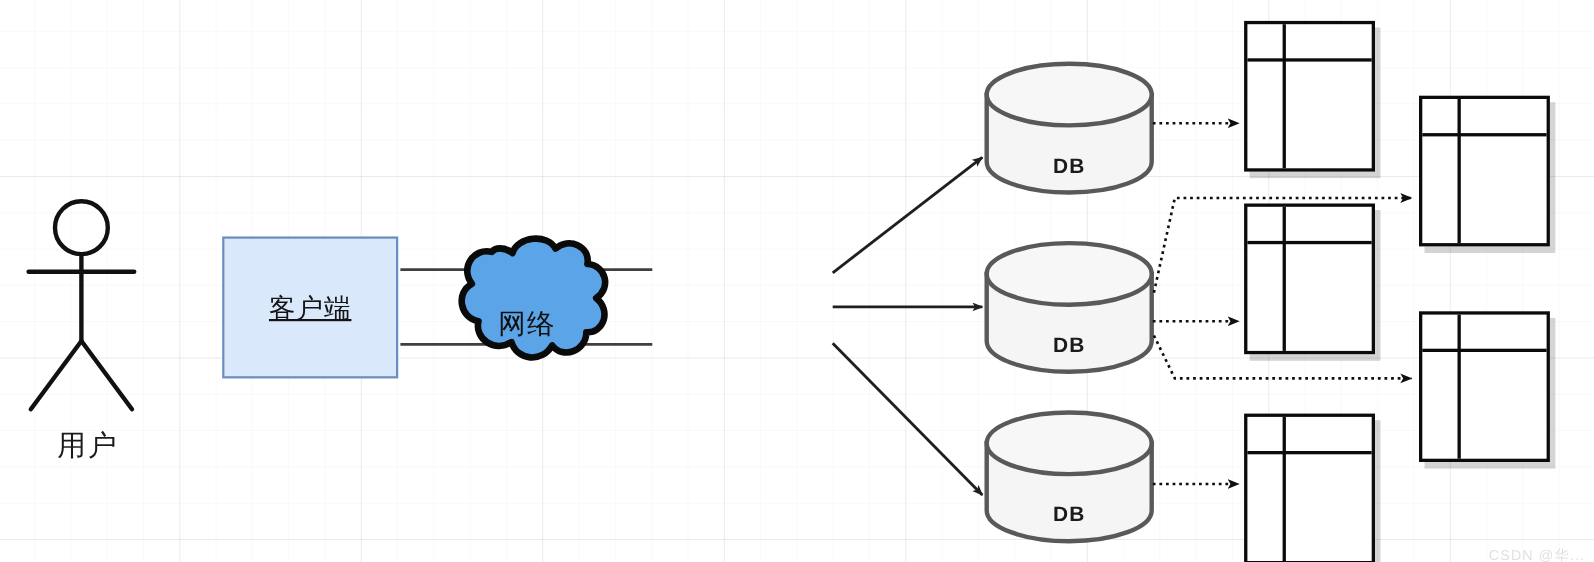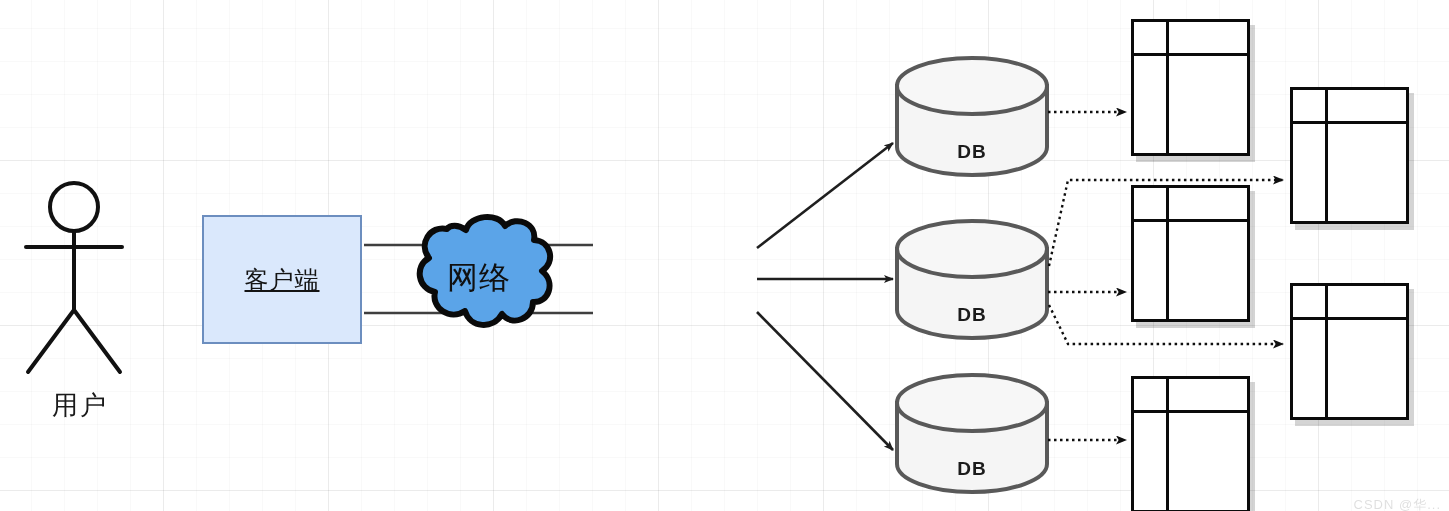--- a/index.html
+++ b/index.html
@@ -74,26 +74,26 @@
   }
 
   
   .cloud-wrap {
     position: absolute;
     left: 418px; top: 222px;
     width: 122px; height: 112px;
   }
   .cloud-text {
     position: absolute;
-    left: 0; top: 0;
+    left: 0; top: 16px;
     width: 122px; height: 112px;
     display: flex;
     align-items: center;
     justify-content: center;
-    font-size: 31px;
+    font-size: 25px;
     color: #101010;
     letter-spacing: 1px;
     text-align: center;
   }
 
   
   .db {
     position: absolute;
     width: 152px;
     height: 117px;

